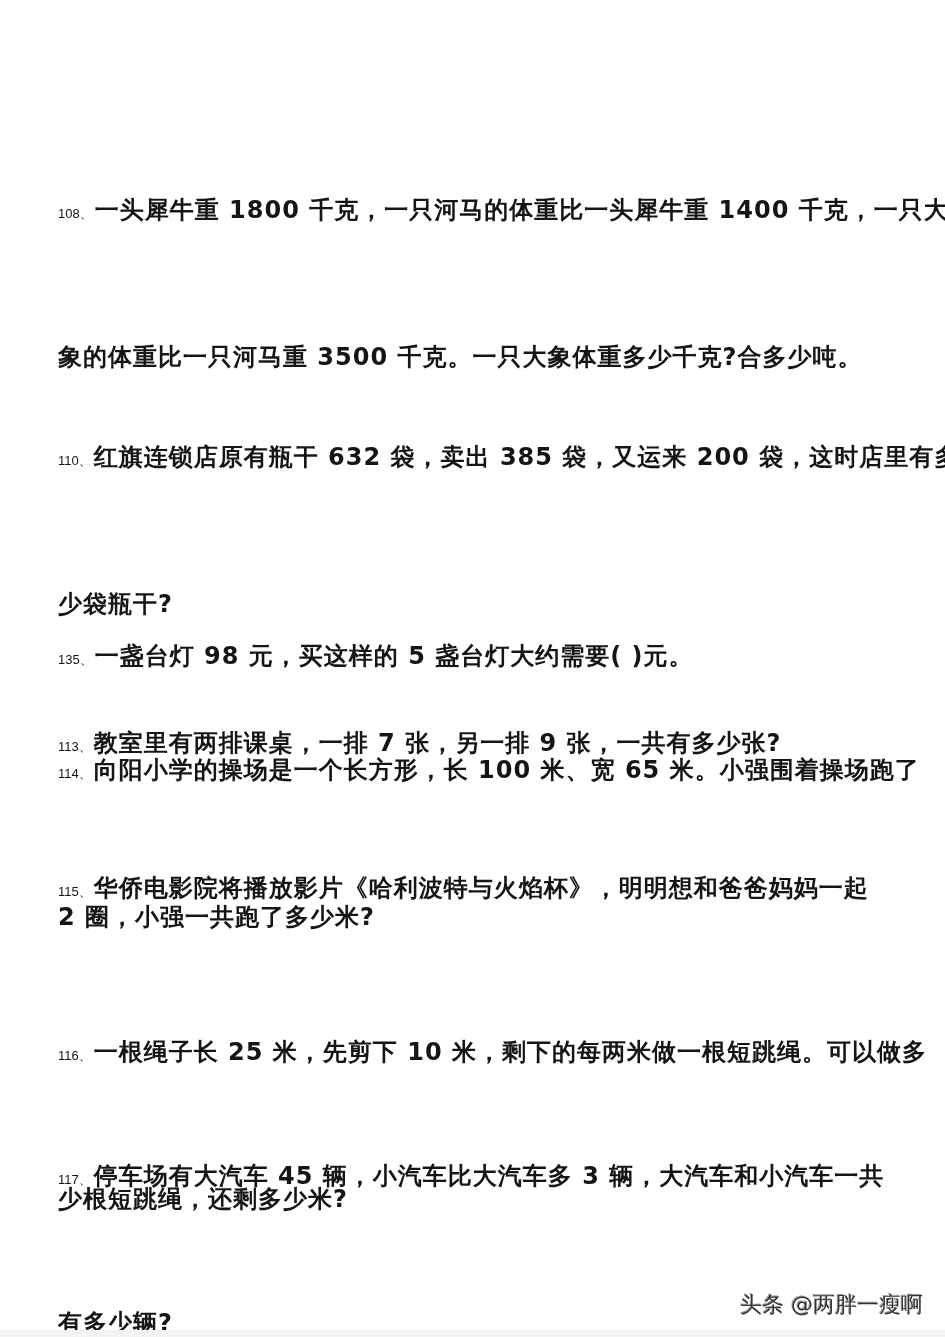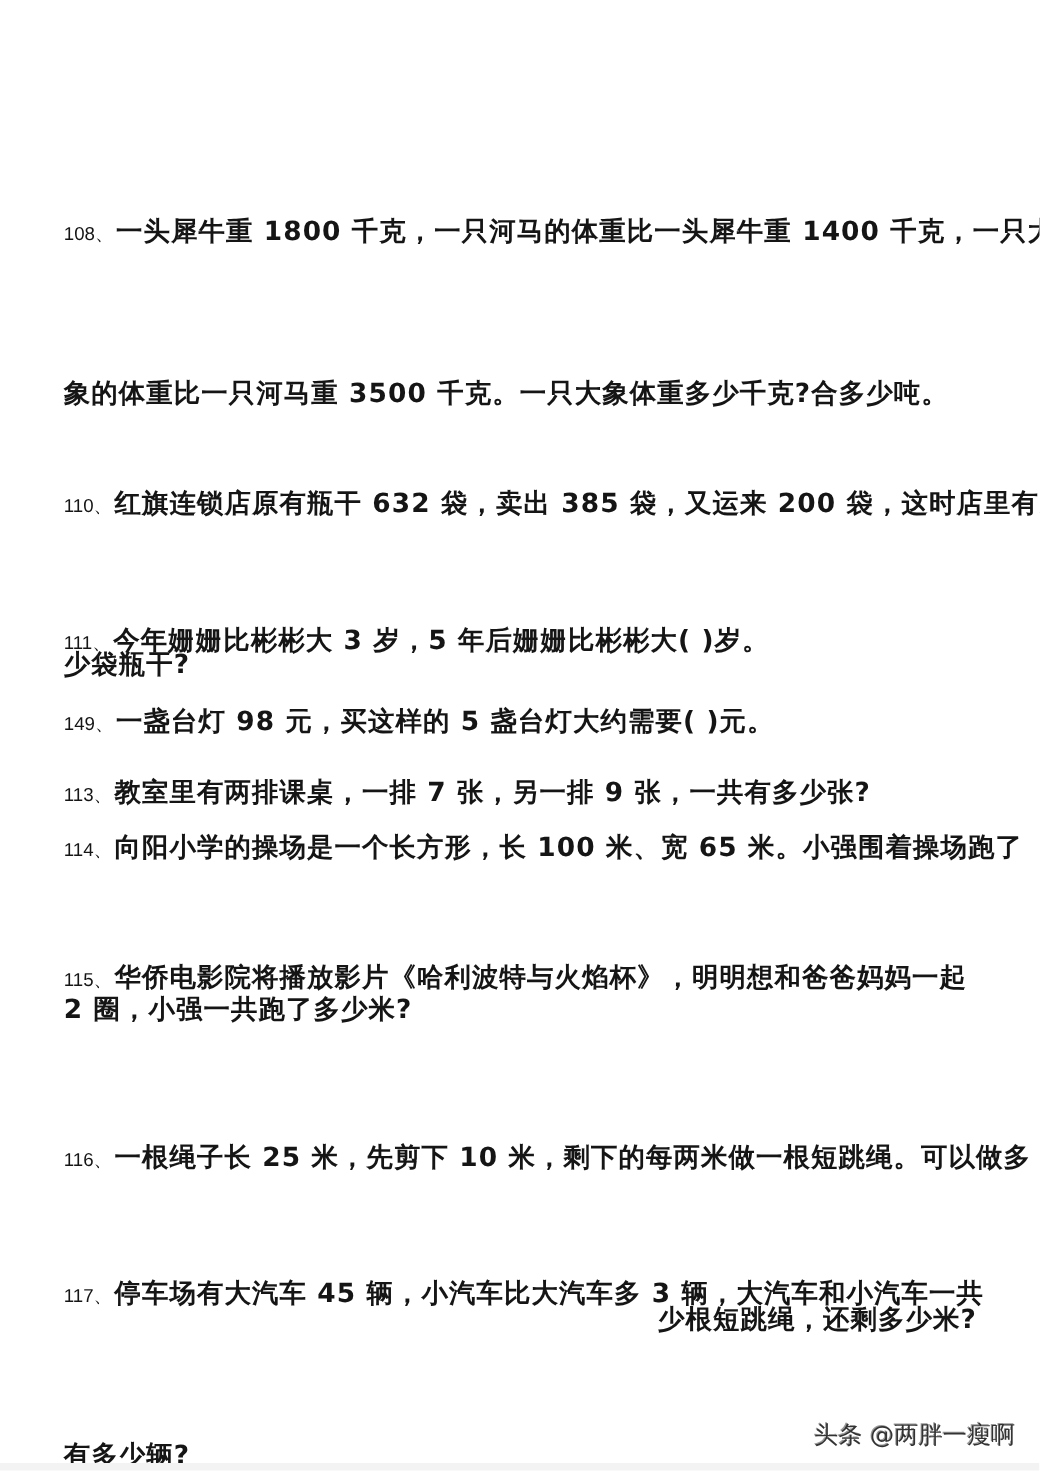--- a/index.html
+++ b/index.html
@@ -27,21 +27,21 @@
       left: 58px;
       width: 830px;
       font-size: 24px;
       line-height: 49px;
       letter-spacing: 1px;
       font-weight: bold;
       color: #151515;
       white-space: pre-wrap;
     }
     .num {
-      font-size: 17px;
+      font-size: 13px;
       font-weight: normal;
       letter-spacing: 0;
       margin-right: 2px;
       font-family: "Liberation Sans", sans-serif;
       margin-top: 48px;
     }
     .line {
       display: block;
       height: 49px;
       white-space: nowrap;
@@ -74,42 +74,39 @@
     <span class="line"><span class="num">108、</span><span>一头犀牛重 1800 千克，一只河马的体重比一头犀牛重 1400 千克，一只大</span></span>
     <span class="line">象的体重比一只河马重 3500 千克。一只大象体重多少千克?合多少吨。</span>
   </div>
 
 
   <div class="problem" style="top:335px;">
     <span class="line"><span class="num">110、</span><span>红旗连锁店原有瓶干 632 袋，卖出 385 袋，又运来 200 袋，这时店里有多</span></span>
     <span class="line">少袋瓶干?</span>
   </div>
 
-  <div class="problem" style="top:460px;">
-    <span class="line"><span class="num">111、</span><span>今年姗姗比彬彬大 3 岁，5 年后姗姗比彬彬大(        )岁。</span></span>
+
+  <div class="problem" style="top:534px;">
+    <span class="line"><span class="num">135、</span><span>一盏台灯 98 元，买这样的 5 盏台灯大约需要(          )元。</span></span>
   </div>
 
-  <div class="problem" style="top:534px;">
-    <span class="line"><span class="num">149、</span><span>一盏台灯 98 元，买这样的 5 盏台灯大约需要(          )元。</span></span>
-  </div>
-
-  <div class="problem" style="top:598px;">
+  <div class="problem" style="top:621px;">
     <span class="line"><span class="num">113、</span><span>教室里有两排课桌，一排 7 张，另一排 9 张，一共有多少张?</span></span>
   </div>
 
   <div class="problem" style="top:648px;">
     <span class="line"><span class="num">114、</span><span>向阳小学的操场是一个长方形，长 100 米、宽 65 米。小强围着操场跑了</span></span>
     <span class="line">2 圈，小强一共跑了多少米?</span>
   </div>
 
   <div class="problem" style="top:766px;">
     <span class="line"><span class="num">115、</span><span>华侨电影院将播放影片《哈利波特与火焰杯》，明明想和爸爸妈妈一起</span></span>
   </div>
 
-  <div class="problem" style="top:930px;text-align:right;">
+  <div class="problem" style="top:930px;">
     <span class="line"><span class="num">116、</span><span>一根绳子长 25 米，先剪下 10 米，剩下的每两米做一根短跳绳。可以做多</span></span>
     <span class="line">少根短跳绳，还剩多少米?</span>
   </div>
 
   <div class="problem" style="top:1054px;">
     <span class="line"><span class="num">117、</span><span>停车场有大汽车 45 辆，小汽车比大汽车多 3 辆，大汽车和小汽车一共</span></span>
     <span class="line">有多少辆?</span>
   </div>
 
   <div class="watermark">头条 @两胖一瘦啊</div>

